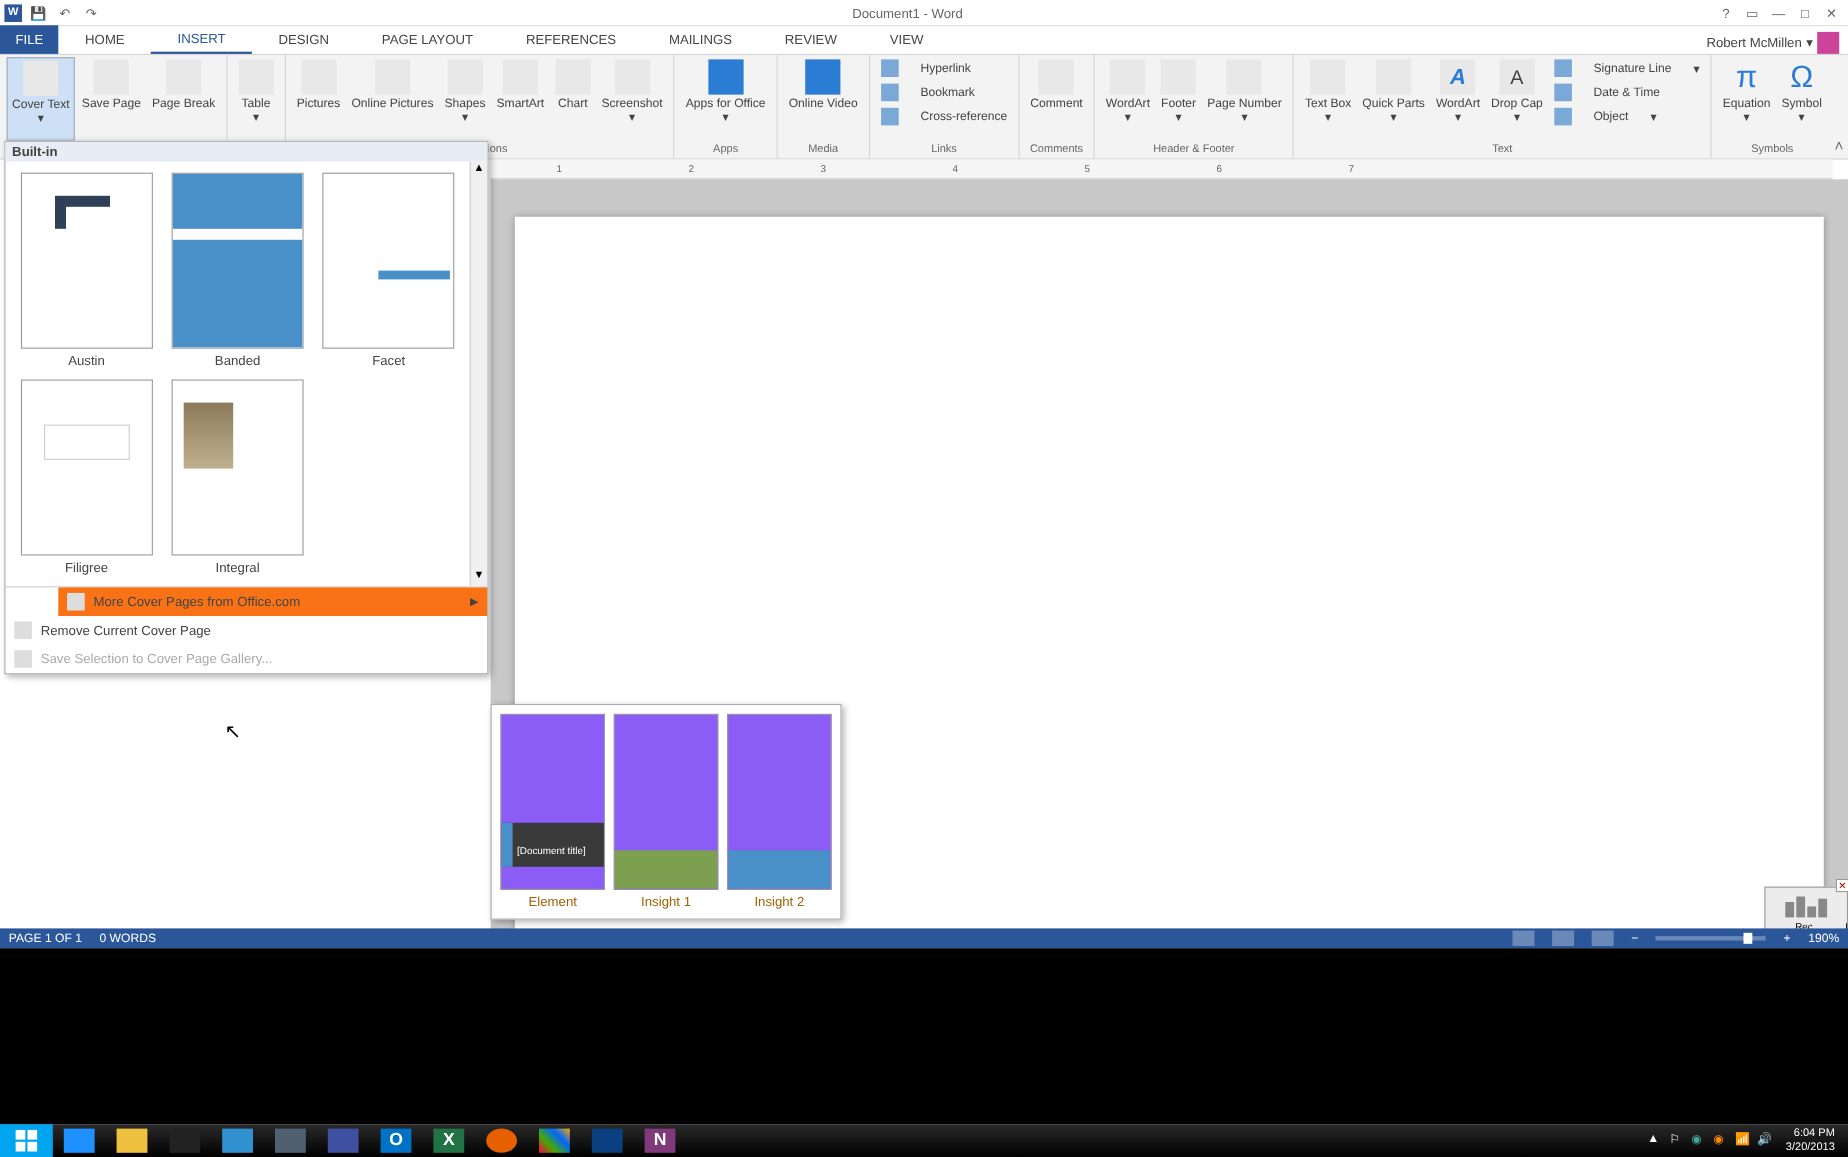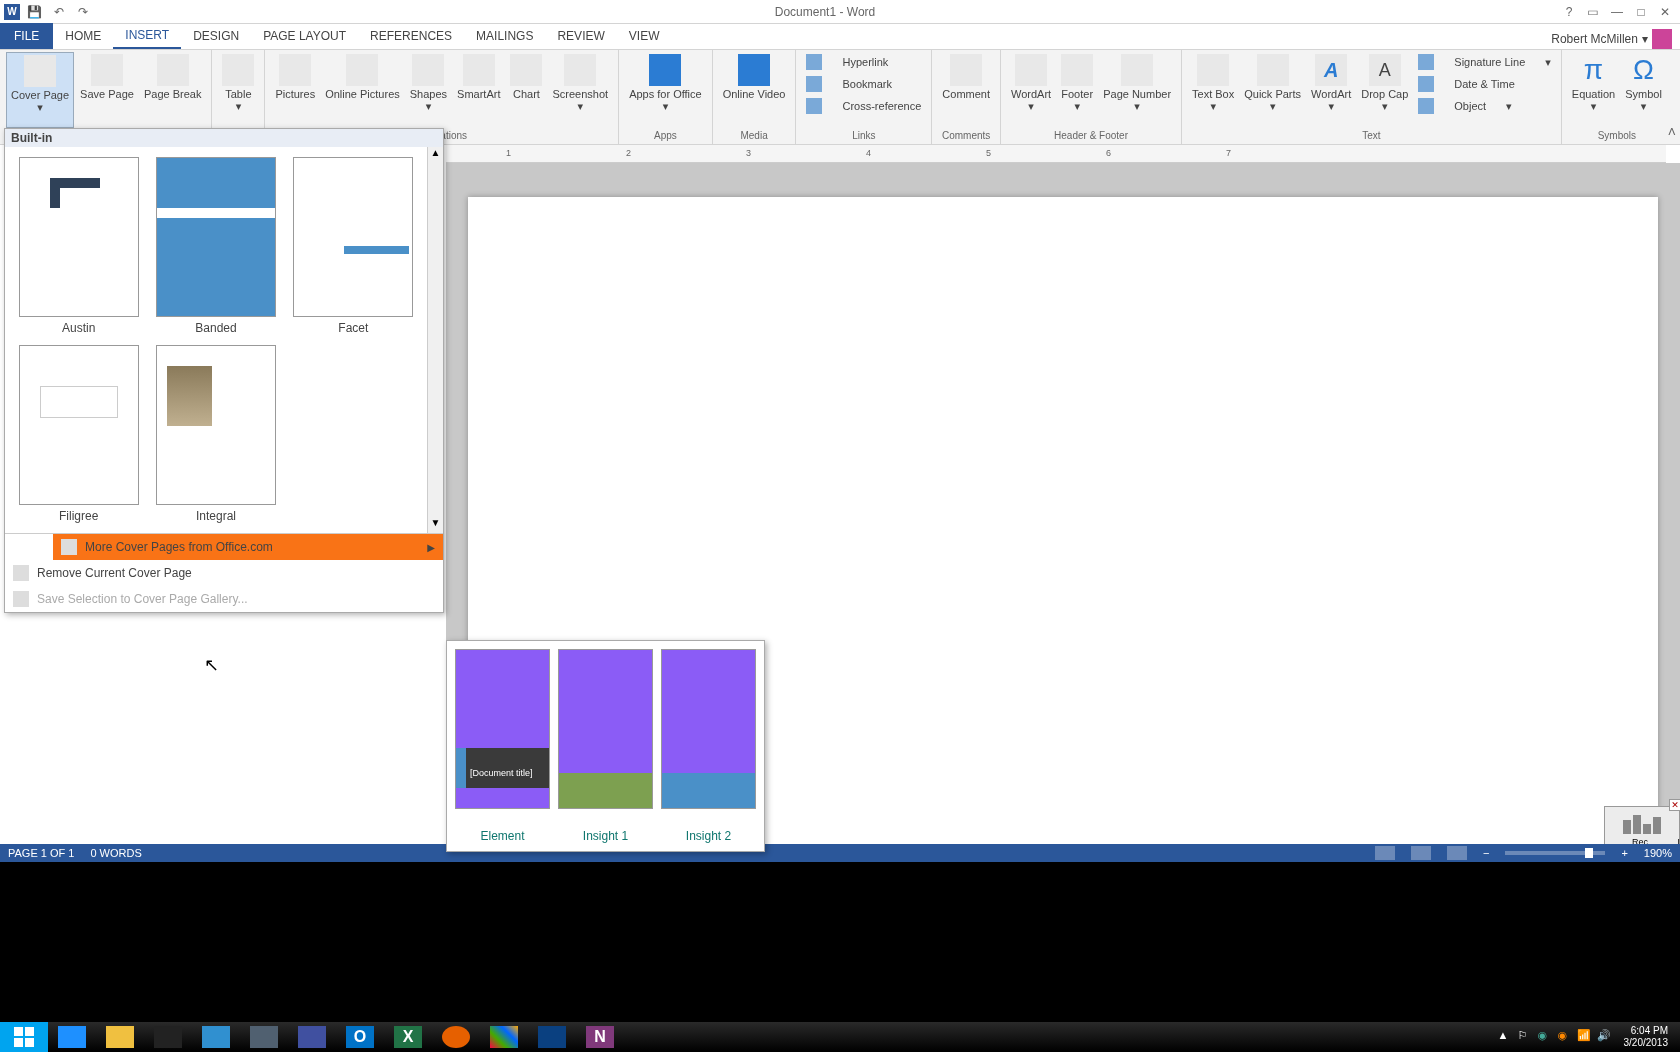--- a/index.html
+++ b/index.html
@@ -10,21 +10,21 @@
 .titlebar .qat { display: flex; align-items: center; gap: 6px; padding-left: 4px; }
 .titlebar .qat .word-icon { width: 16px; height: 16px; background: #2b579a; color: #fff; display: flex; align-items: center; justify-content: center; font-size: 10px; font-weight: bold; }
 .titlebar .qat-btn { width: 18px; height: 18px; display: flex; align-items: center; justify-content: center; color: #666; cursor: pointer; }
 .titlebar .doc-title { flex: 1; text-align: center; }
 .titlebar .win-controls { display: flex; gap: 2px; padding-right: 4px; }
 .titlebar .win-controls span { width: 22px; height: 18px; display: flex; align-items: center; justify-content: center; cursor: pointer; color: #666; }
 
 
 .tabs { height: 26px; background: #fff; display: flex; align-items: flex-end; border-bottom: 1px solid #d4d4d4; }
 .tabs .file-tab { background: #2b579a; color: #fff; padding: 4px 14px; font-size: 12px; cursor: pointer; height: 26px; display: flex; align-items: center; }
-.tabs .tab { padding: 4px 12px; font-size: 12px; color: #444; cursor: pointer; height: 26px; display: flex; align-items: center; margin-top: 36px; }
+.tabs .tab { padding: 4px 24px; font-size: 12px; color: #444; cursor: pointer; height: 26px; display: flex; align-items: center; margin-top: 36px; }
 .tabs .tab.active { color: #2b579a; border-bottom: 2px solid #2b579a; }
 .tabs .spacer { flex: 1; }
 .tabs .user { display: flex; align-items: center; gap: 4px; padding-right: 8px; font-size: 12px; color: #444; }
 .tabs .user .avatar { width: 20px; height: 20px; background: #c49; }
 
 
 .ribbon { height: 95px; background: #f3f3f3; display: flex; border-bottom: 1px solid #d4d4d4; position: relative; }
 .ribbon-group { border-right: 1px solid #d4d4d4; padding: 2px 6px 0 6px; display: flex; flex-direction: column; }
 .ribbon-group .controls { flex: 1; display: flex; align-items: flex-start; gap: 2px; }
 .ribbon-group .glabel { font-size: 10px; color: #666; text-align: center; padding-bottom: 3px; }
@@ -65,21 +65,21 @@
 .th-facet::after { content:''; position:absolute; top:88px; left:50px; width:65px; height:8px; background:#4a90c8; }
 .th-filigree::after { content:''; position:absolute; top:40px; left:20px; right:20px; height:30px; border:1px solid #ccc; }
 .th-grid { background:#4a90c8; }
 .th-grid::after { content:''; position:absolute; top:0; right:0; width:35px; bottom:0; background:#2f4158; }
 .th-integral::before { content:''; position:absolute; top:20px; left:10px; width:45px; height:60px; background:linear-gradient(#8a7a5a,#c0b090); }
 
 
 .flyout { position: absolute; top: 640px; left: 446px; background: #fff; border: 1px solid #aaa; box-shadow: 2px 2px 6px rgba(0,0,0,0.3); padding: 8px; display: flex; gap: 8px; z-index: 101; }
 .fly-item { display: flex; flex-direction: column; align-items: center; cursor: pointer; }
 .fly-item .fthumb { width: 95px; height: 160px; border: 1px solid #999; background: #8b5cf6; position: relative; overflow: hidden; }
-.fly-item .fname { font-size: 12px; color: #0f766e; margin-top: 20px; }
+.fly-item .fname { font-size: 12px; color: #a16207; margin-top: 4px; }
 .fth-element::before { content:''; position:absolute; bottom:20px; left:0; right:0; height:40px; background:#3a3a3a; }
 .fth-element::after { content:''; position:absolute; bottom:20px; left:0; width:10px; height:40px; background:#4a90c8; }
 .fth-insight1 { background: linear-gradient(135deg,#bfd6e8 40%, #6b8db0 60%); }
 .fth-insight1::after { content:''; position:absolute; bottom:0; left:0; right:0; height:35px; background:#7da050; }
 .fth-insight2 { background: linear-gradient(90deg,#d0c8b8,#8a7a5a,#d0c8b8); }
 .fth-insight2::after { content:''; position:absolute; bottom:0; left:0; right:0; height:35px; background:#4a90c8; }
 
 
 .ruler { position: absolute; top: 145px; left: 446px; right: 14px; height: 18px; background: #f5f5f5; border-bottom:1px solid #ccc; font-size: 9px; color: #666; }
 .ruler .marks { position:absolute; top:3px; left:0; right:0; display:flex; }
@@ -153,21 +153,21 @@
     <span>▾</span>
     <div class="avatar"></div>
   </div>
 </div>
 
 <div class="ribbon">
   <div class="ribbon-group">
     <div class="controls">
       <div class="big-btn active">
           <div class="bicon"></div>
-          <span>Cover Page</span>
+          <span>Cover Text</span>
           <span>▾</span>
         </div>
       <div class="big-btn">
           <div class="bicon"></div>
           <span>Save Page</span>
         </div>
       <div class="big-btn">
           <div class="bicon"></div>
           <span>Page Break</span>
         </div>

